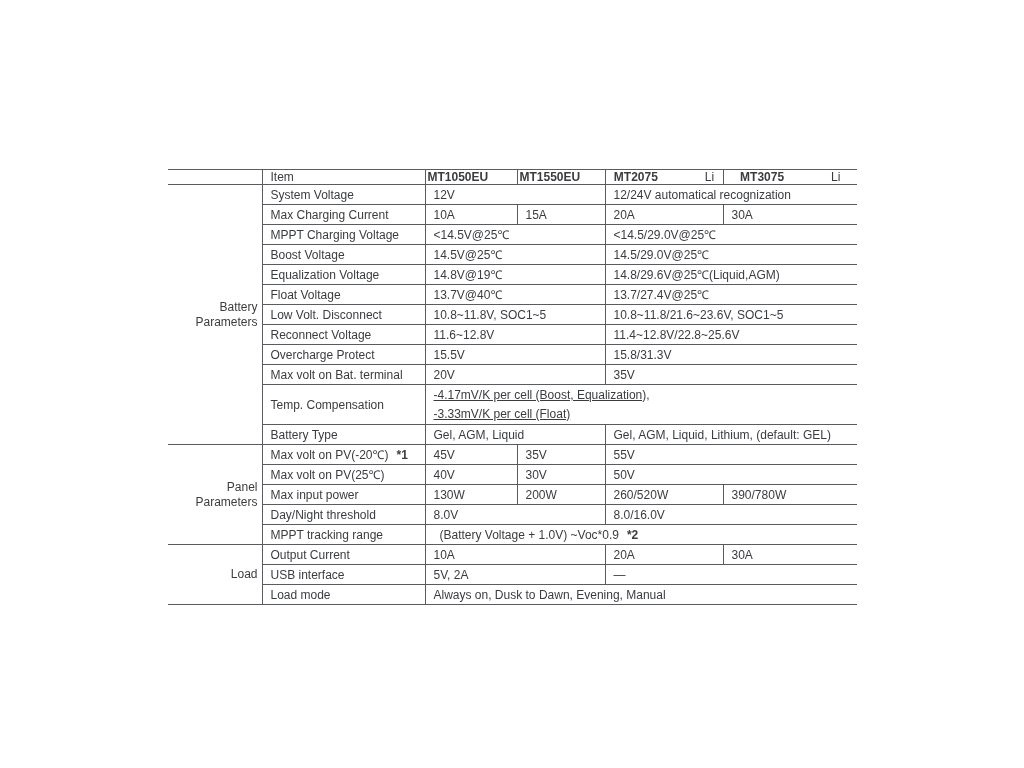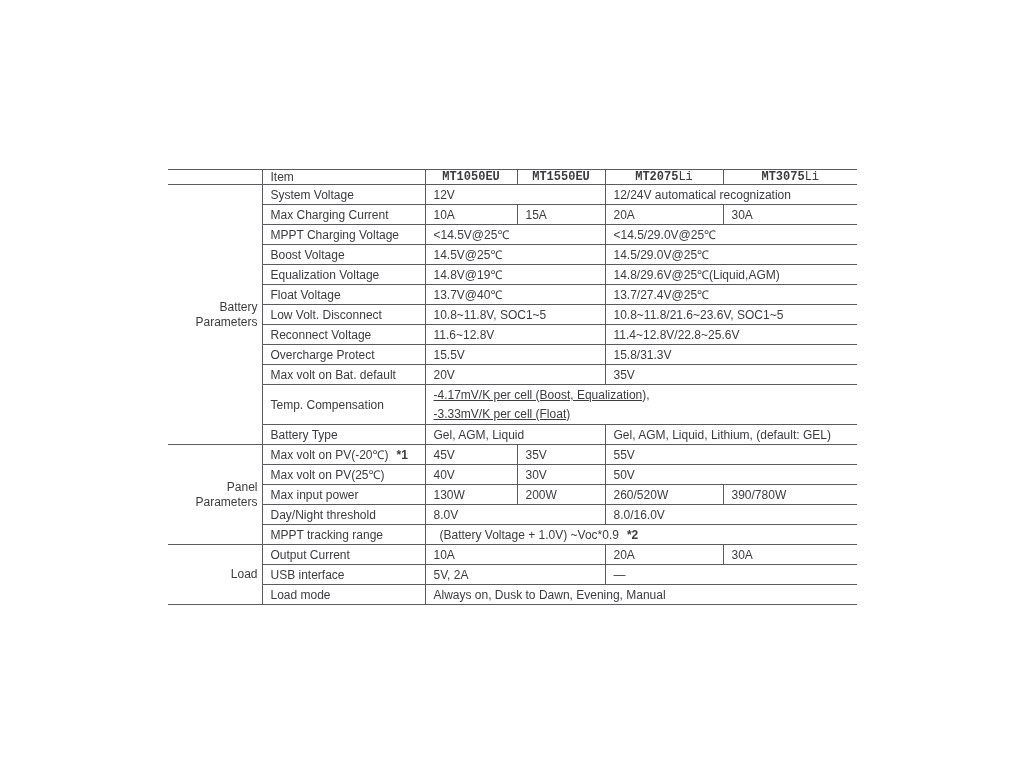--- a/index.html
+++ b/index.html
@@ -12,22 +12,22 @@
     border-collapse:collapse;table-layout:fixed;
     color:#3b3c3e;font-size:12px;
   }
   th,td{
     border-top:1px solid #5a5b5f;border-bottom:1px solid #5a5b5f;
     height:19px;padding:0 4px 0 8px;text-align:left;font-weight:normal;
     line-height:14px;white-space:nowrap;vertical-align:middle;overflow:hidden;
   }
   .header-row th,.header-row td{height:14px;}
   .bl{border-left:1px solid #5a5b5f;}
-  th.model{text-align:center;font-weight:bold;padding:0 2px;font-family:Liberation Mono, monospace;}
-  .msuf{font-weight:normal;}
+  th.model{text-align:center;font-weight:bold;padding:0 2px;}
+  .msuf{font-weight:normal;padding-left:47px;}
   th.group{
     border-left:none;white-space:pre-line;line-height:15px;
     padding-left:8px;vertical-align:middle;font-weight:normal;text-align:right;
   }
   td.corner{border-left:none;}
   tr.tall td{height:39px;}
   .tc-line{height:19px;line-height:19px;text-decoration:underline;}
   .note{margin-left:8px;font-weight:bold;}
   .indent{margin-left:6px;}
 </style>
@@ -106,21 +106,21 @@
     <td class="bl" colspan="2">11.4~12.8V/22.8~25.6V</td>
   </tr>
 
   <tr>
     <td class="bl">Overcharge Protect</td>
     <td class="bl" colspan="2">15.5V</td>
     <td class="bl" colspan="2">15.8/31.3V</td>
   </tr>
 
   <tr>
-    <td class="bl">Max volt on Bat. default</td>
+    <td class="bl">Max volt on Bat. terminal</td>
     <td class="bl" colspan="2">20V</td>
     <td class="bl" colspan="2">35V</td>
   </tr>
 
   <tr class="tall">
     <td class="bl">Temp. Compensation</td>
     <td class="bl" colspan="4">
       <div class="tc-line">-4.17mV/K per cell (Boost, Equalization),</div>
       <div class="tc-line">-3.33mV/K per cell (Float)</div>
     </td>

